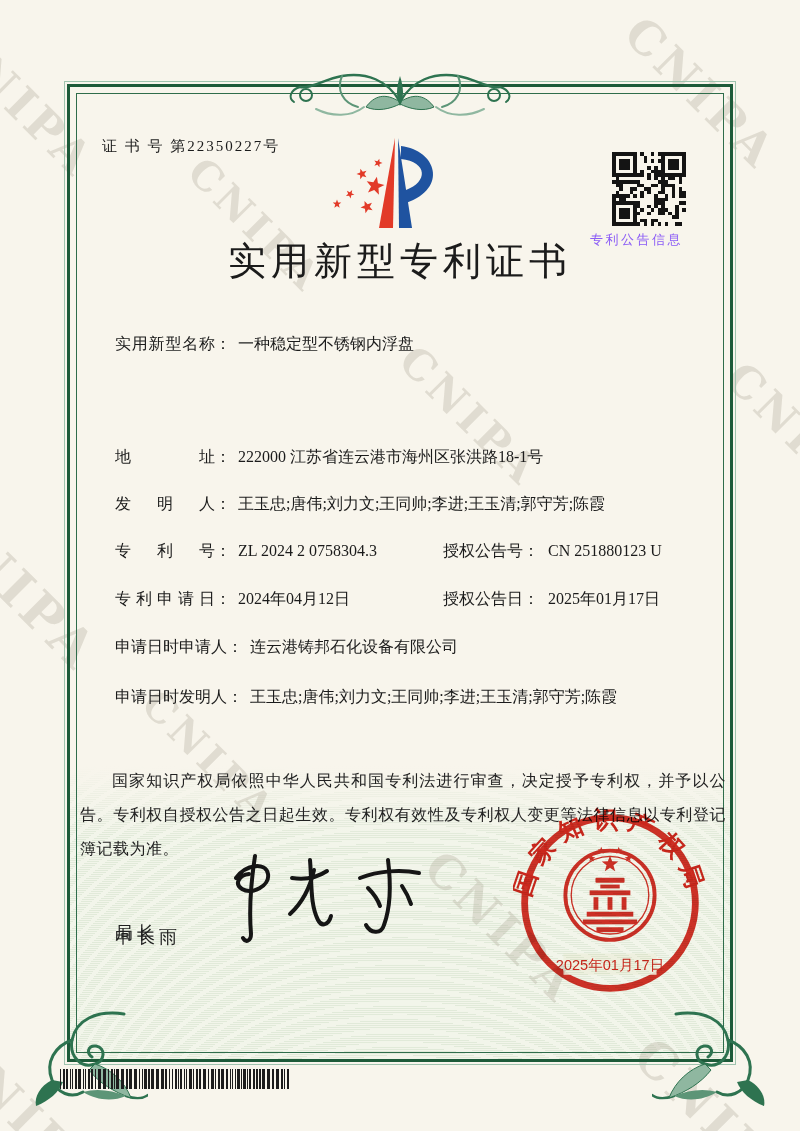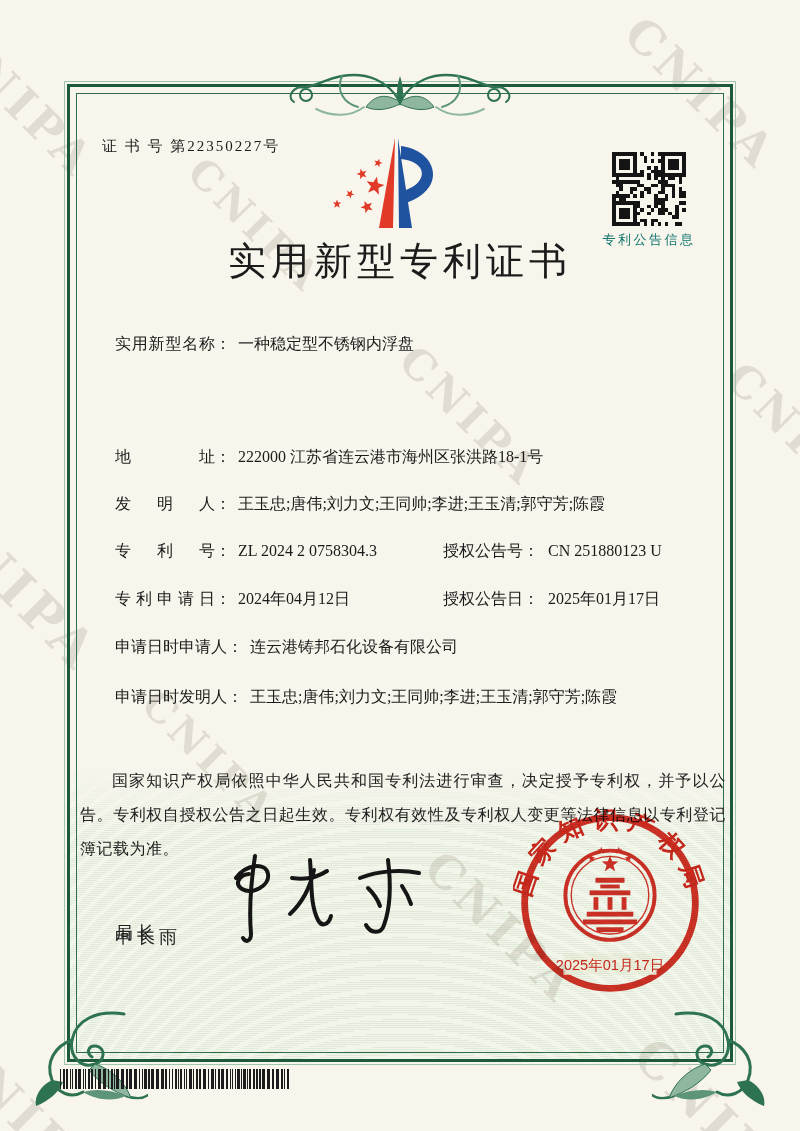--- a/index.html
+++ b/index.html
@@ -18,22 +18,22 @@
   .frame-outer{position:absolute;left:64px;top:81px;width:670px;height:982px;
       border:1px solid #9fc3ae;z-index:3;}
   .frame-main{position:absolute;left:2px;top:2px;right:2px;bottom:2px;border:3px solid #1d5a39;}
   .frame-inner{position:absolute;left:6px;top:6px;right:6px;bottom:6px;border:1px solid #2f6d4b;}
   .orn{position:absolute;z-index:3;}
   
   .content{position:absolute;inset:0;z-index:4;border-radius:24px;}
   .cert-no{position:absolute;left:102px;top:137px;font-size:15px;letter-spacing:2px;}
   .logo{position:absolute;left:333px;top:136px;}
   .qr{position:absolute;left:612px;top:152px;}
-  .qr-caption{position:absolute;left:590px;top:231px;width:118px;text-align:center;
-      font-size:13px;letter-spacing:2.5px;color:#0f766e;}
+  .qr-caption{position:absolute;left:590px;top:231px;width:118px;
+      font-size:13px;letter-spacing:2.5px;color:#8b5cf6;}
   .title{position:absolute;left:0;top:236px;width:100%;text-align:center;
       font-size:38px;font-weight:400;letter-spacing:5px;}
   .frow{position:absolute;left:115px;font-size:16px;}
   .flabel{display:inline-block;width:100px;text-align:justify;text-align-last:justify;}
   .fval{padding-left:7px;}
   .fcol2{position:absolute;left:328px;top:0;white-space:nowrap;}
   .fcol2 .fval{padding-left:9px;}
   .statement{position:absolute;left:80px;top:764px;width:646px;font-size:16px;
       line-height:34px;text-indent:2em;text-align:justify;letter-spacing:.5px;color:#222;}
   .signer-role,.signer-name{position:absolute;left:115px;font-size:18px;letter-spacing:4px;

